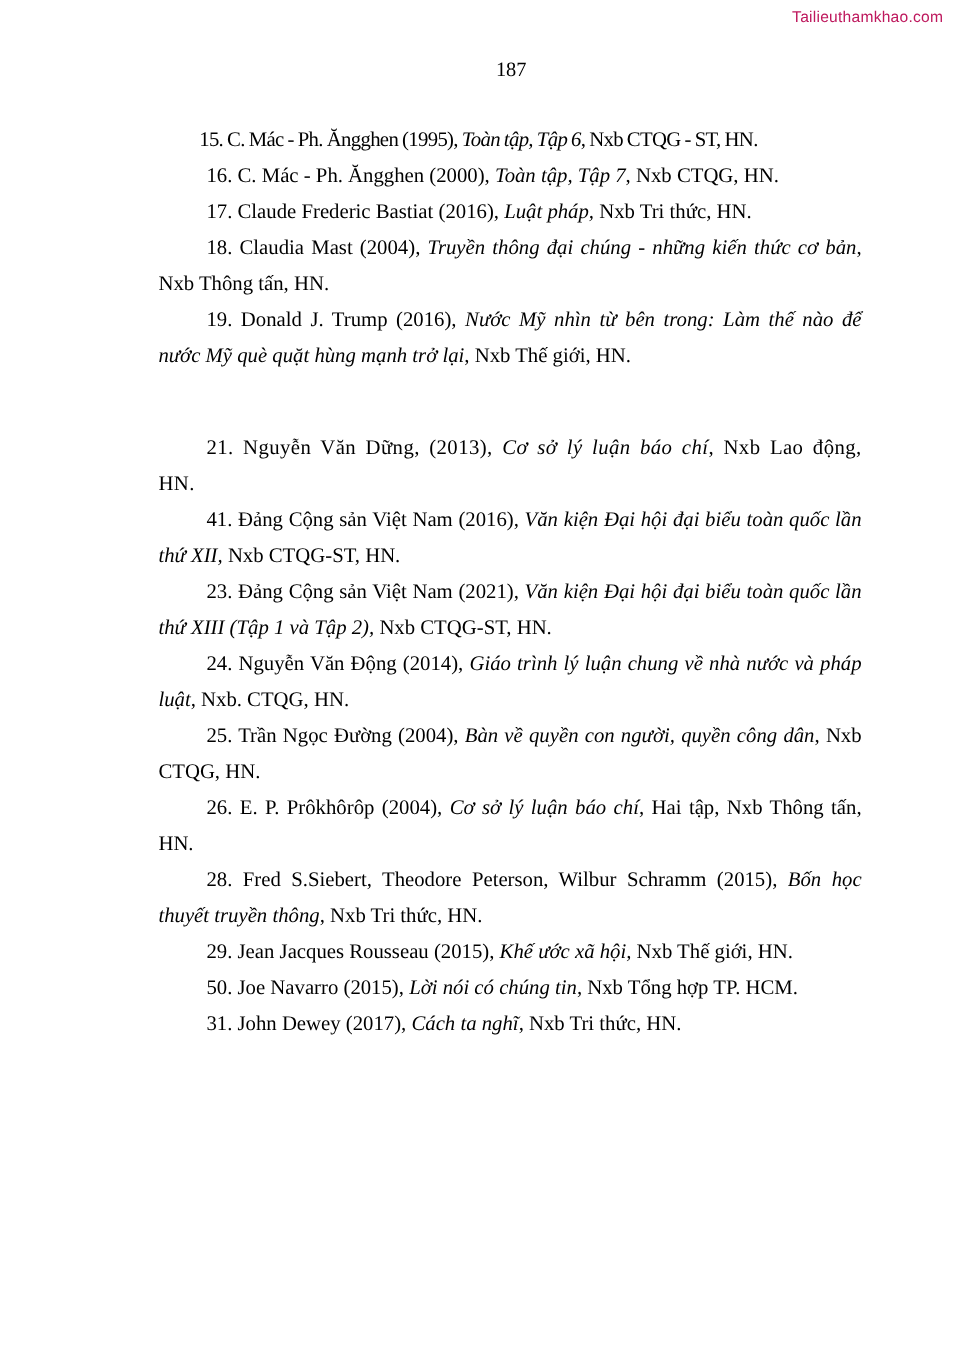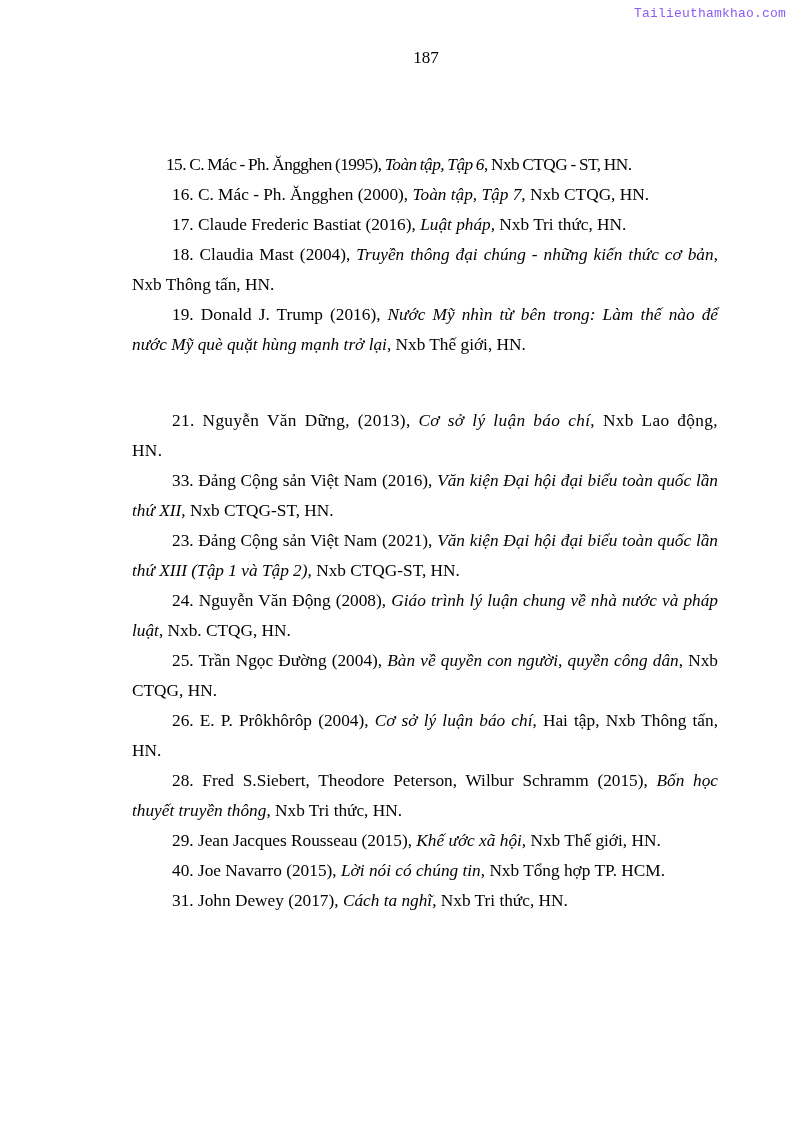--- a/index.html
+++ b/index.html
@@ -12,23 +12,23 @@
       height: 1123px;
       position: relative;
       overflow: hidden;
       font-family: "Liberation Serif", "DejaVu Serif", serif;
       color: #000000;
     }
     .watermark {
       position: absolute;
       top: 6px;
       right: 8px;
-      font-family: Liberation Mono, monospace;
+      font-family: Liberation Sans, sans-serif;
       font-size: 13px;
-      color: #8b5cf6;
+      color: #be185d;
       letter-spacing: 0.2px;
     }
     .page-number {
       position: absolute;
       top: 48px;
       left: 0;
       width: 852px;
       text-align: center;
       font-size: 17px;
     }
@@ -43,41 +43,40 @@
     .ref {
       margin: 0;
       text-indent: 40px;
       text-align: justify;
     }
     .ref.tight {
       letter-spacing: -0.55px;
       word-spacing: -0.5px;
       text-indent: 34px;
       white-space: nowrap;
-      margin-top: 48px;
     }
     .ref i { font-style: italic; }
     .ref.spaced { letter-spacing: 0.35px; word-spacing: 2px; margin-top: 46px; }
   </style>
 </head>
 <body>
 
 <div class="watermark">Tailieuthamkhao.com</div>
 
 <div class="page-number">187</div>
 
 <div class="refs">
   <p class="ref tight"><span>15.</span> <span>C. Mác - Ph. Ăngghen (1995), </span><i>Toàn tập, Tập 6</i><span>, Nxb CTQG - ST, HN.</span></p>
   <p class="ref"><span>16.</span> <span>C. Mác - Ph. Ăngghen (2000), </span><i>Toàn tập, Tập 7</i><span>, Nxb CTQG, HN.</span></p>
   <p class="ref"><span>17.</span> <span>Claude Frederic Bastiat (2016), </span><i>Luật pháp,</i><span> Nxb Tri thức, HN.</span></p>
   <p class="ref"><span>18.</span> <span>Claudia Mast (2004), </span><i>Truyền thông đại chúng - những kiến thức cơ bản</i><span>, Nxb Thông tấn, HN.</span></p>
   <p class="ref"><span>19.</span> <span>Donald J. Trump (2016), </span><i>Nước Mỹ nhìn từ bên trong: Làm thế nào để nước Mỹ què quặt hùng mạnh trở lại</i><span>, Nxb Thế giới, HN.</span></p>
   <p class="ref spaced"><span>21.</span> <span>Nguyễn Văn Dững, (2013), </span><i>Cơ sở lý luận báo chí</i><span>, Nxb Lao động, HN.</span></p>
-  <p class="ref"><span>33.</span> <span>Đảng Cộng sản Việt Nam (2016), </span><i>Văn kiện Đại hội đại biểu toàn quốc lần thứ XII,</i><span> Nxb CTQG-ST, HN.</span></p>
+  <p class="ref"><span>41.</span> <span>Đảng Cộng sản Việt Nam (2016), </span><i>Văn kiện Đại hội đại biểu toàn quốc lần thứ XII,</i><span> Nxb CTQG-ST, HN.</span></p>
   <p class="ref"><span>23.</span> <span>Đảng Cộng sản Việt Nam (2021), </span><i>Văn kiện Đại hội đại biểu toàn quốc lần thứ XIII (Tập 1 và Tập 2),</i><span> Nxb CTQG-ST, HN.</span></p>
-  <p class="ref"><span>24.</span> <span>Nguyễn Văn Động (2008), </span><i>Giáo trình lý luận chung về nhà nước và pháp luật</i><span>, Nxb. CTQG, HN.</span></p>
+  <p class="ref"><span>24.</span> <span>Nguyễn Văn Động (2014), </span><i>Giáo trình lý luận chung về nhà nước và pháp luật</i><span>, Nxb. CTQG, HN.</span></p>
   <p class="ref"><span>25.</span> <span>Trần Ngọc Đường (2004), </span><i>Bàn về quyền con người, quyền công dân</i><span>, Nxb CTQG, HN.</span></p>
   <p class="ref"><span>26.</span> <span>E. P. Prôkhôrôp (2004), </span><i>Cơ sở lý luận báo chí</i><span>, Hai tập, Nxb Thông tấn, HN.</span></p>
   <p class="ref"><span>28.</span> <span>Fred S.Siebert, Theodore Peterson, Wilbur Schramm (2015), </span><i>Bốn học thuyết truyền thông</i><span>,  Nxb Tri thức, HN.</span></p>
   <p class="ref"><span>29.</span> <span>Jean Jacques Rousseau (2015), </span><i>Khế ước xã hội,</i><span> Nxb Thế giới, HN.</span></p>
-  <p class="ref"><span>40.</span> <span>Joe Navarro (2015), </span><i>Lời nói có chúng tin</i><span>, Nxb Tổng hợp TP. HCM.</span></p>
+  <p class="ref"><span>50.</span> <span>Joe Navarro (2015), </span><i>Lời nói có chúng tin</i><span>, Nxb Tổng hợp TP. HCM.</span></p>
   <p class="ref"><span>31.</span> <span>John Dewey (2017), </span><i>Cách ta nghĩ</i><span>, Nxb Tri thức, HN.</span></p>
 </div>
 
 </body></html>

